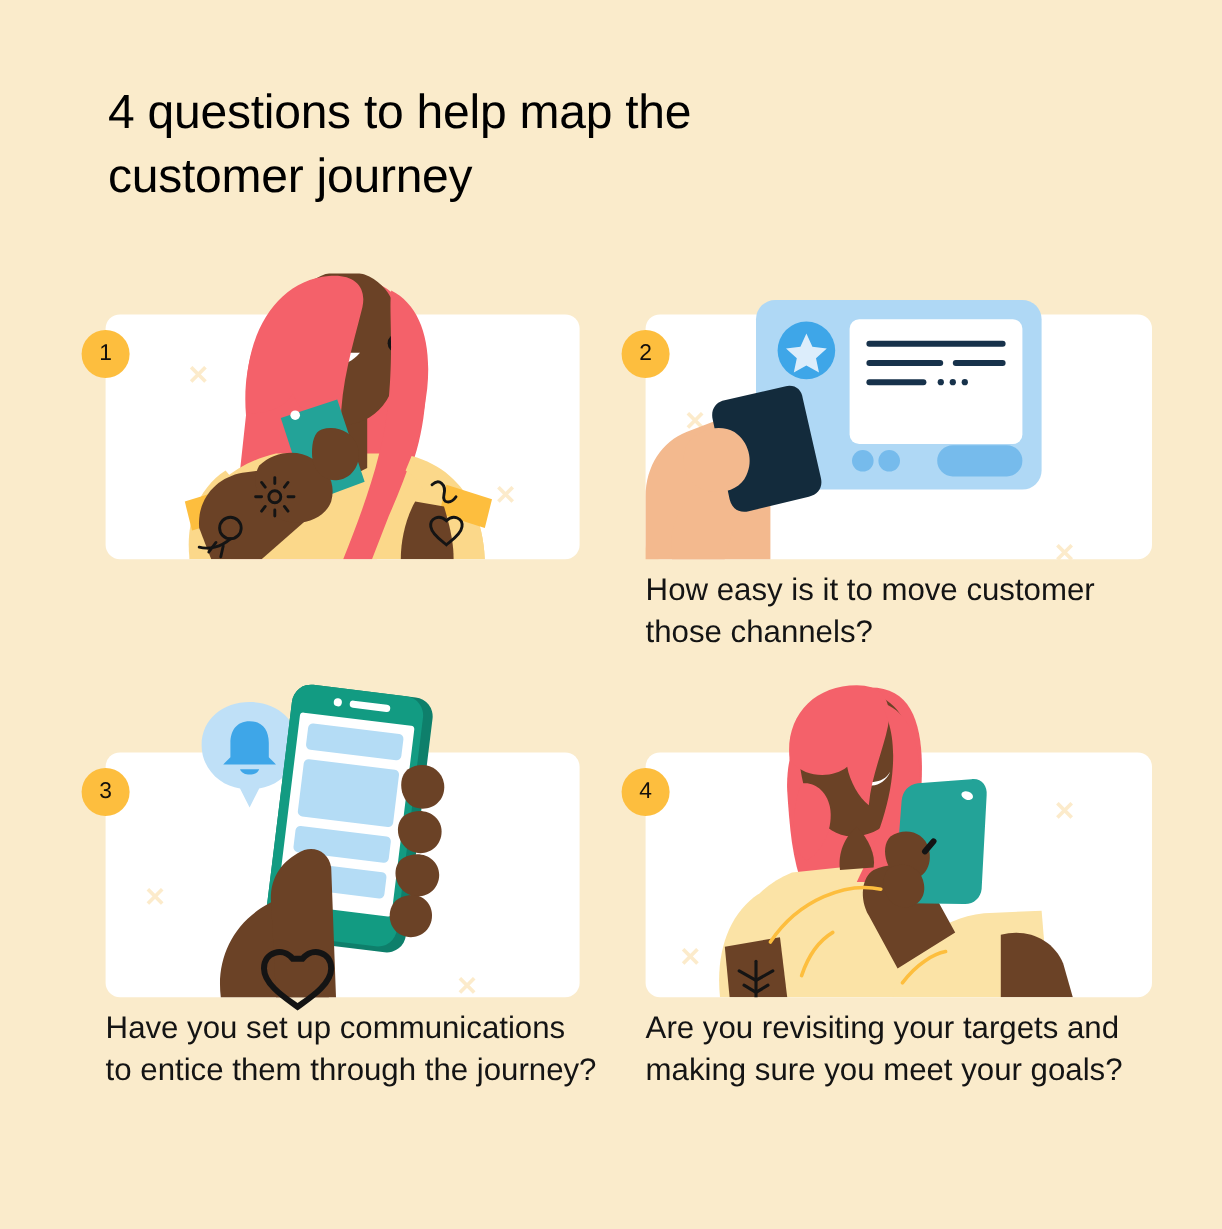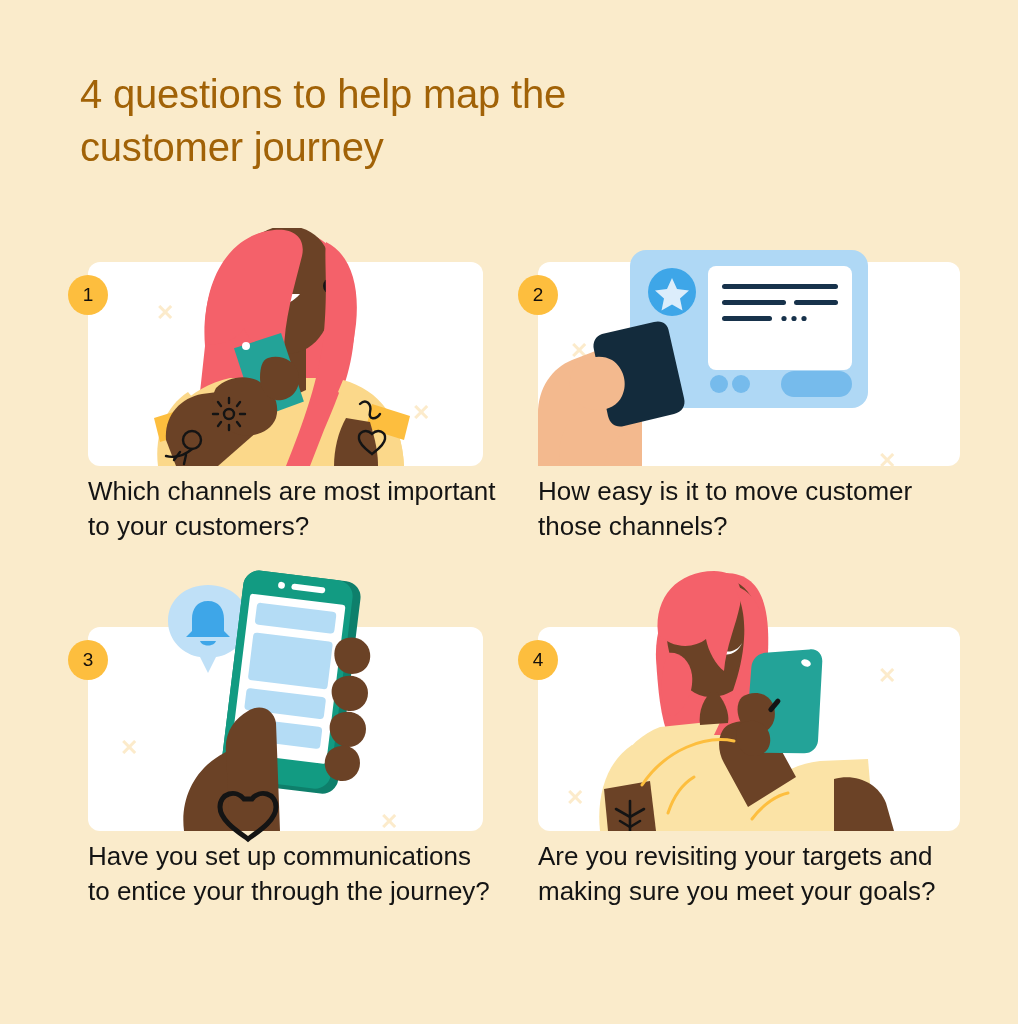--- a/index.html
+++ b/index.html
@@ -7,26 +7,26 @@
     width:1018px;height:1024px;
     background:#FAEBCB;
     font-family:"Liberation Sans", sans-serif;
     overflow:hidden;
     position:relative;
   }
   .page{position:relative;width:1018px;height:1024px;}
 
   .title{
     position:absolute;
-    left:80px; top:68px;
+    left:90px; top:68px;
     width:640px;
     font-size:40px;
     line-height:53px;
     font-weight:400;
-    color:#a16207;
+    color:#000000;
     letter-spacing:-0.2px;
   }
 
   .grid{
     position:absolute;
     left:0; top:228px;
     width:1018px;
   }
 
   .card{ position:absolute; }
@@ -148,21 +148,20 @@
                 <path d="M92 224 L86 232 M98 227 L96 236"></path>
                 <circle cx="141" cy="186" r="5"></circle>
                 <path d="M141 175 L141 170 M141 197 L141 202 M130 186 L125 186 M152 186 L157 186 M133 178 L130 174 M149 178 L152 174 M133 194 L130 198 M149 194 L152 198"></path>
                 <path d="M284 206 C278 200 270 204 271 211 C272 218 282 224 284 226 C286 224 296 218 297 211 C298 204 290 200 284 206 Z"></path>
                 <path d="M272 176 C278 170 284 176 282 184 C280 192 288 192 292 186"></path>
               </g>
             </g>
           </svg>
         </div>
       </div>
-      <div class="caption">Which channels are most important to your customers?</div>
     </div>
 
     <div class="card card-2">
       <div class="panel panel-wide">
         <div class="badge">2</div>
         <span class="xmark" style="left:32px;top:78px;">✕</span>
         <span class="xmark" style="left:340px;top:188px;">✕</span>
 
         <div class="art">
           <svg viewBox="0 0 422 238" preserveAspectRatio="xMidYMax meet">
@@ -227,21 +226,21 @@
 
             <path d="M252 48 C264 40 280 46 282 60 C284 74 272 84 258 80 C246 76 242 56 252 48 Z" fill="#6B4226"></path>
             <path d="M250 86 C264 78 280 86 280 100 C280 114 266 122 254 116 C242 110 240 92 250 86 Z" fill="#6B4226"></path>
             <path d="M248 122 C262 114 278 122 278 136 C278 150 264 158 252 152 C240 146 238 128 248 122 Z" fill="#6B4226"></path>
             <path d="M244 156 C258 148 272 156 272 170 C272 184 258 192 246 186 C234 180 234 162 244 156 Z" fill="#6B4226"></path>
 
             <path d="M156 206 C148 196 132 200 132 214 C132 228 152 240 160 246 C168 240 188 228 188 214 C188 200 172 196 164 206 Z" fill="none" stroke="#141414" stroke-width="5"></path>
           </svg>
         </div>
       </div>
-      <div class="caption">Have you set up communications to entice your through the journey?</div>
+      <div class="caption">Have you set up communications to entice them through the journey?</div>
     </div>
 
     <div class="card card-4">
       <div class="panel panel-wide">
         <div class="badge">4</div>
         <span class="xmark" style="left:28px;top:160px;">✕</span>
         <span class="xmark" style="left:340px;top:38px;">✕</span>
 
         <div class="art">
           <svg viewBox="0 0 422 238" preserveAspectRatio="xMidYMax meet">

